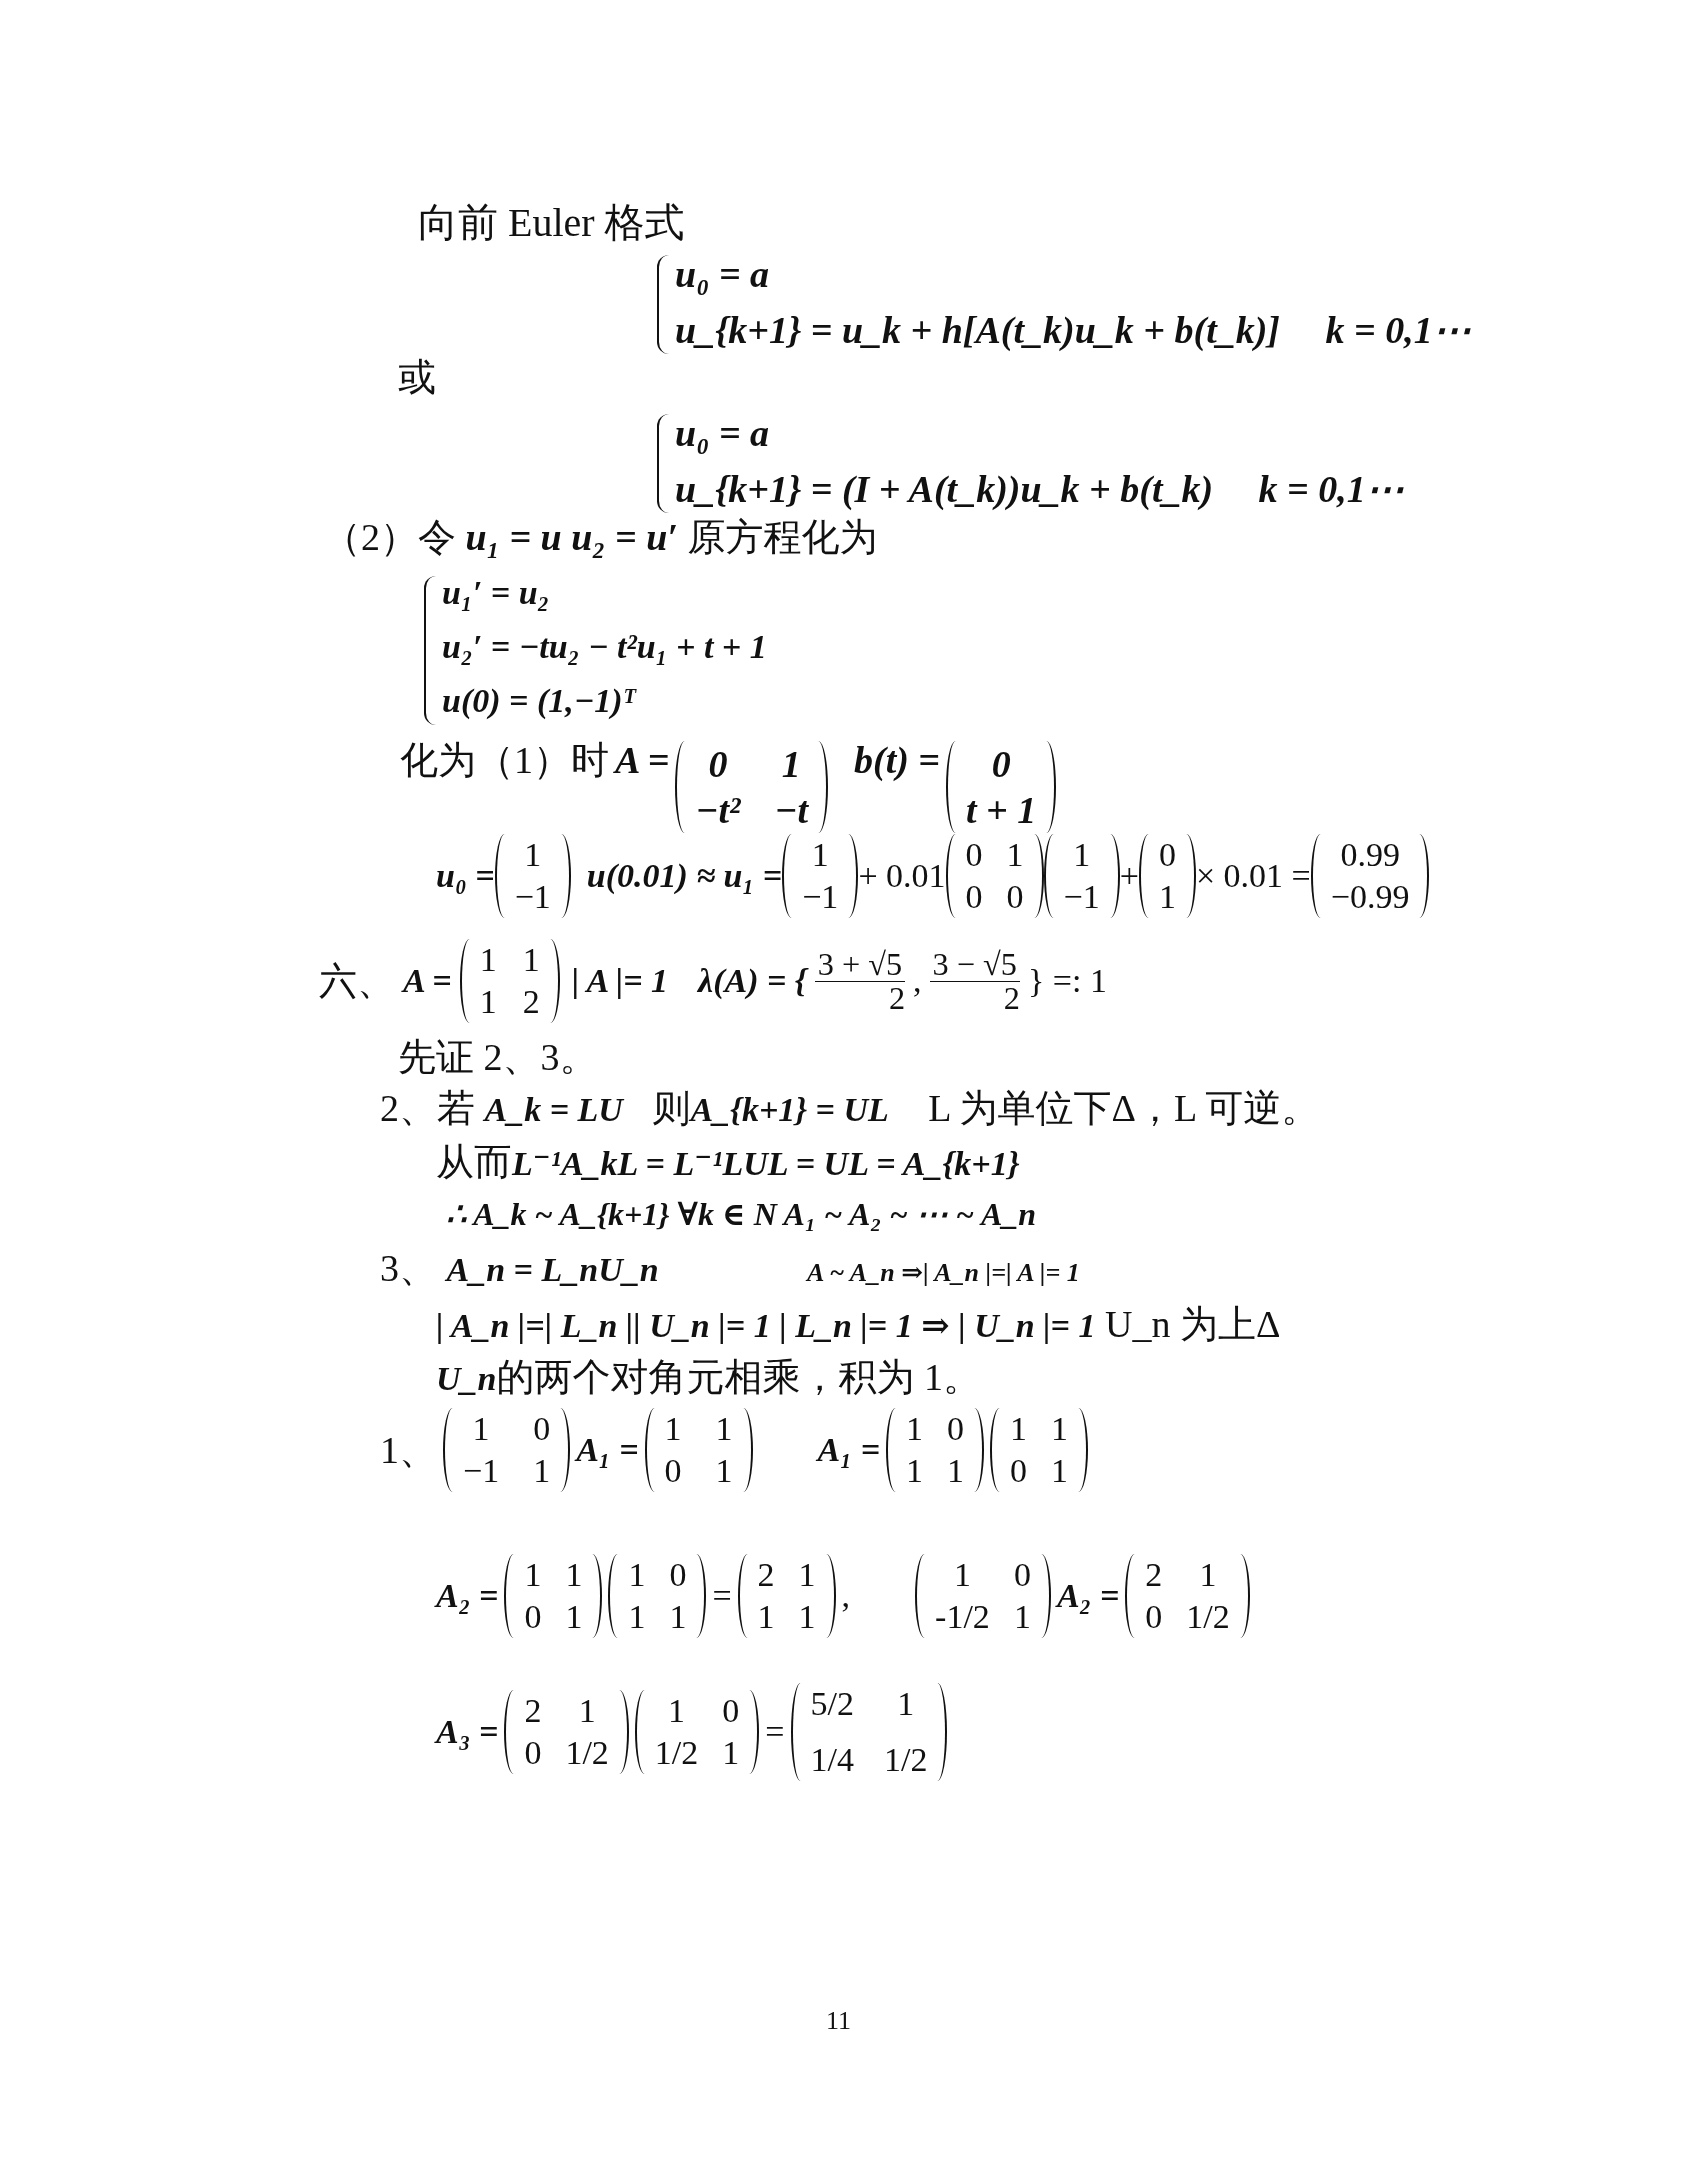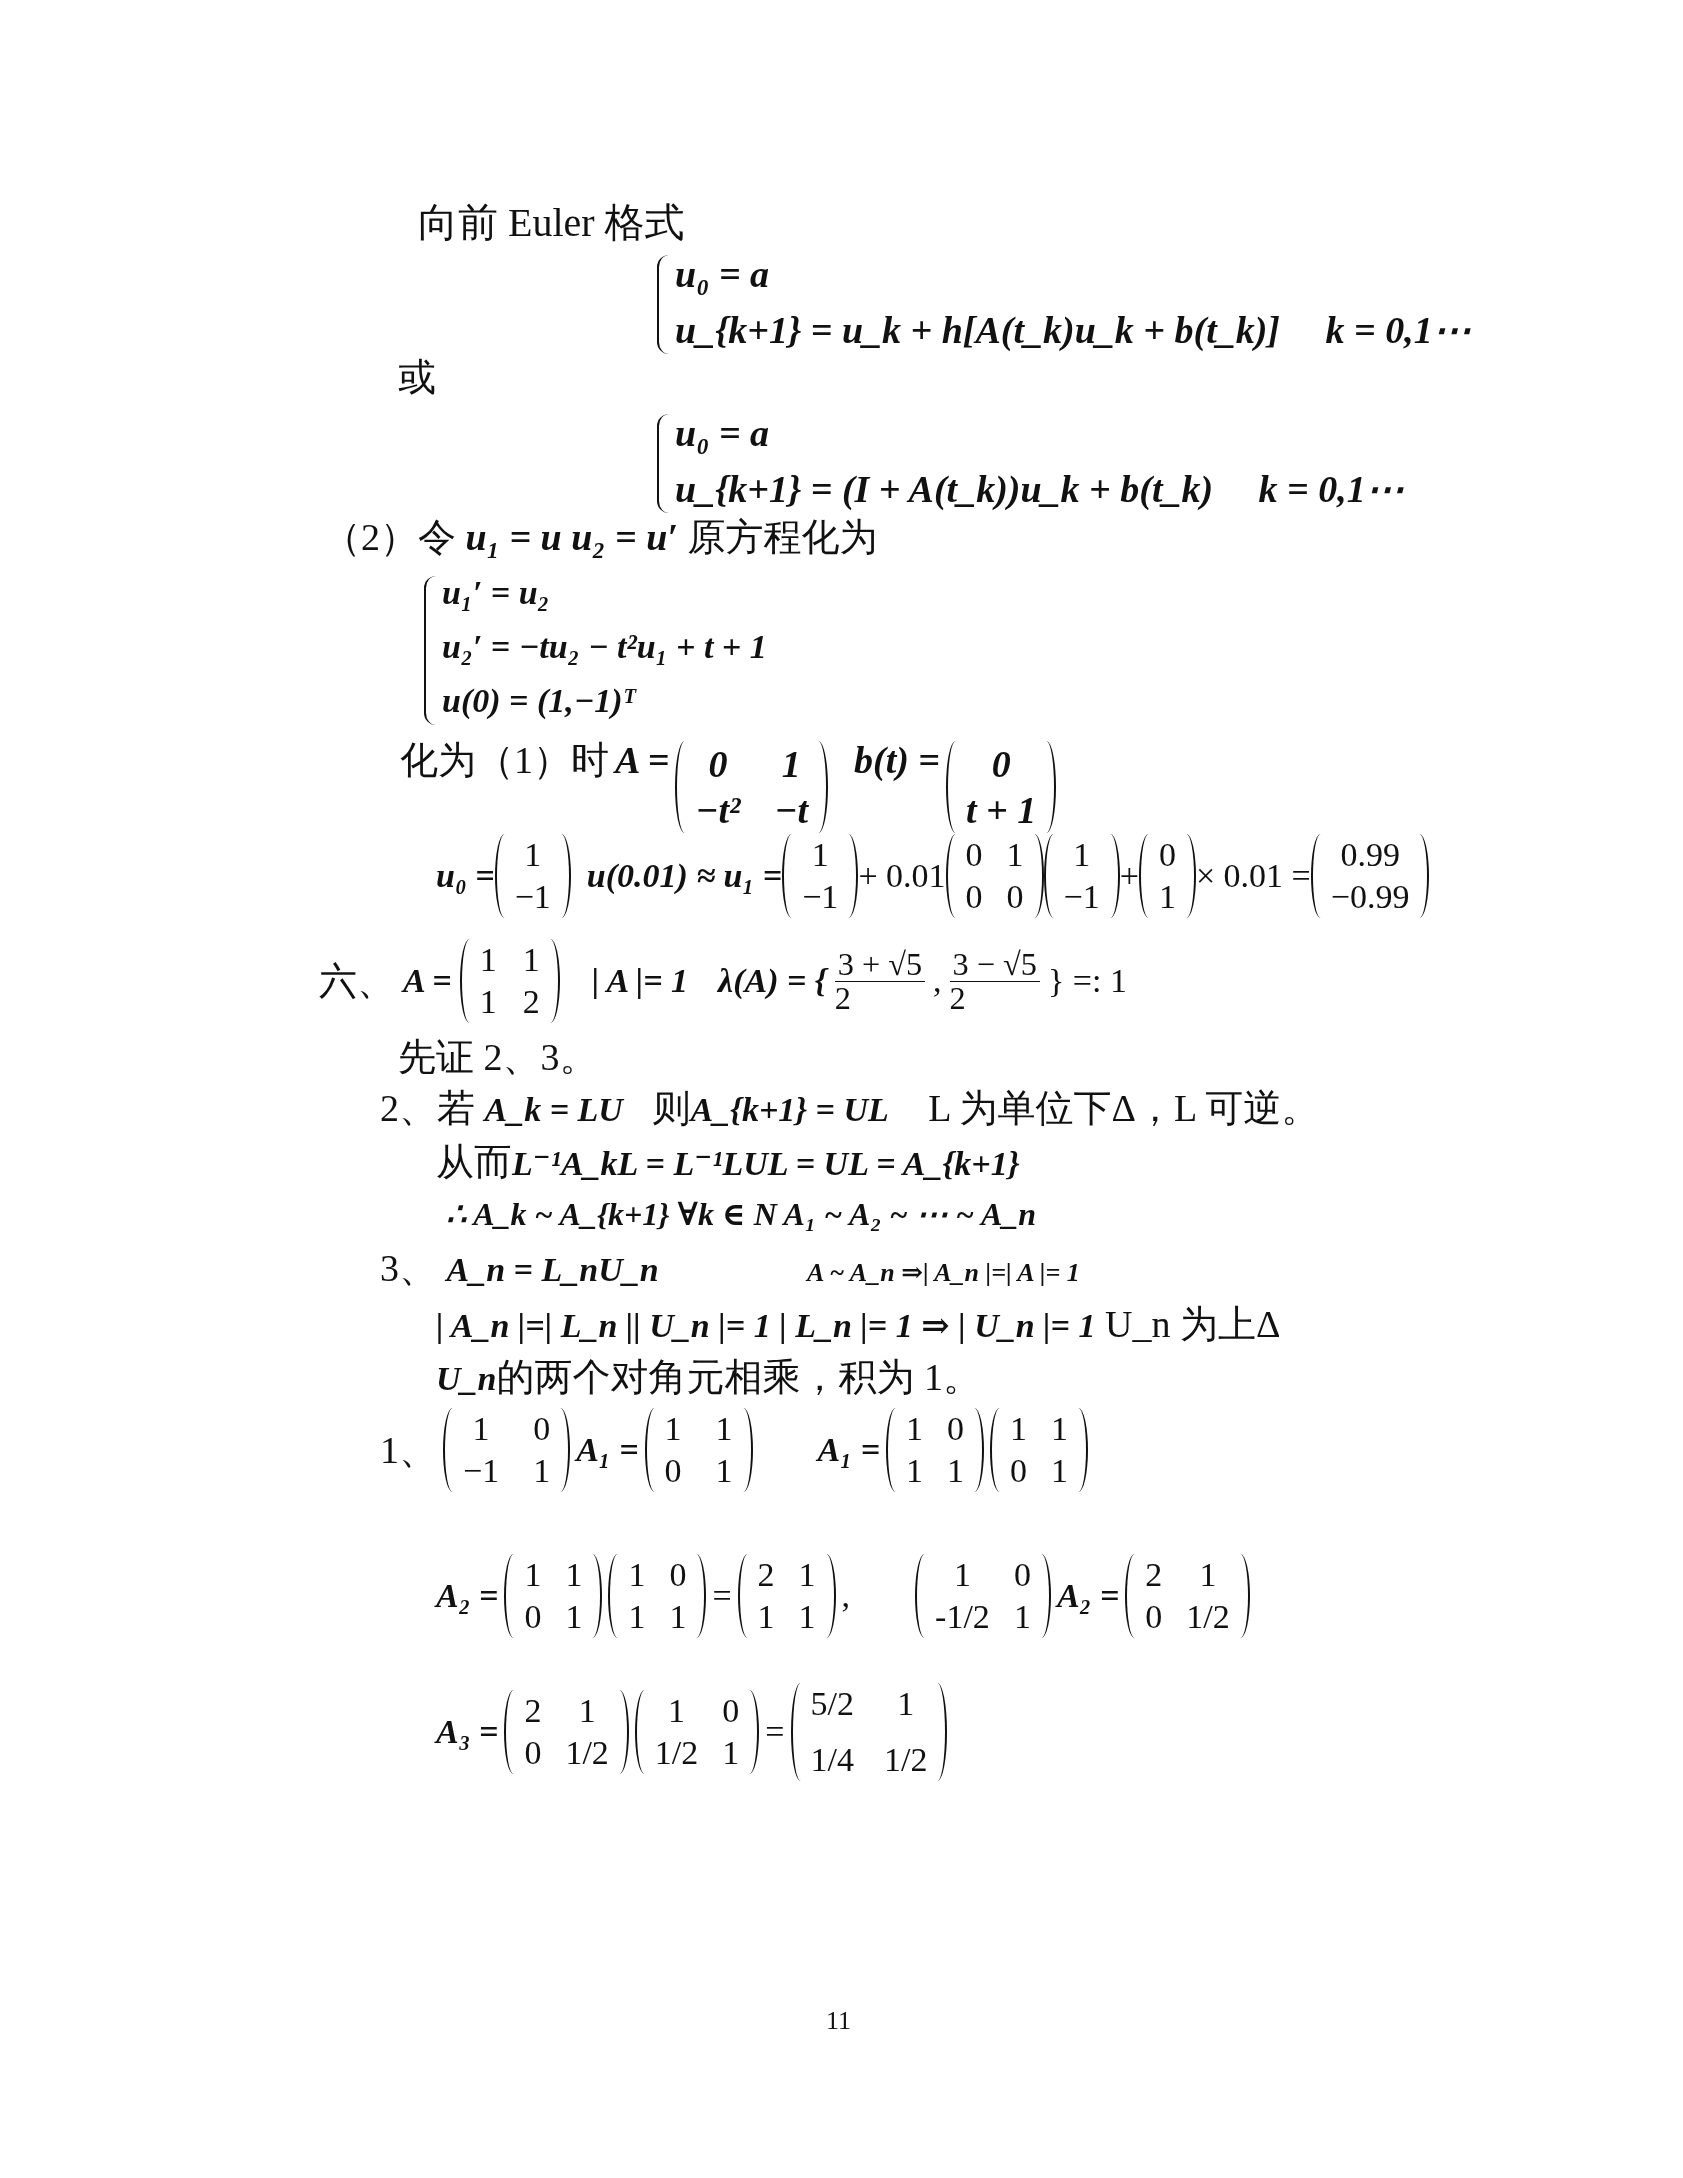--- a/index.html
+++ b/index.html
@@ -9,21 +9,21 @@
   .m { font-style:italic;font-weight:bold; }
   .sys { display:inline-flex; align-items:stretch; }
   .brace { font-size:1em; display:flex; align-items:center; margin-right:6px; }
   .brace span { display:inline-block; border-left:2px solid #111; border-radius:14px 0 0 14px; width:10px; height:100%; }
   .rows { display:flex; flex-direction:column; gap:18px; }
   .mat { display:inline-flex; align-items:center; vertical-align:middle; }
   .par { display:inline-block; width:14px; align-self:stretch; border:2.2px solid #111; }
   .par.l { border-right:none; border-top:none; border-bottom:none; border-radius:60% 0 0 60% / 50% 0 0 50%; }
   .par.rr { border-left:none; border-top:none; border-bottom:none; border-radius:0 60% 60% 0 / 0 50% 50% 0; }
   .grid { display:grid; column-gap:34px; row-gap:8px; padding:4px 4px; text-align:center; }
-  .frac { display:inline-flex; flex-direction:column; align-items:flex-start; vertical-align:middle; font-size:0.95em; }
+  .frac { display:inline-flex; flex-direction:column; align-items:flex-end; vertical-align:middle; font-size:0.95em; }
   .frac .n { border-bottom:1.5px solid #111; padding:0 3px; }
   .ttl { font-family:"DejaVu Sans","Liberation Sans",sans-serif; }
   .pg { position:absolute; left:826px; top:2006px; font-size:26px; }
 </style>
 </head>
 <body>
 
 <div class="ln ttl" style="left:418px;top:203px;font-size:40px;font-family:'Liberation Serif',serif;">向前 Euler 格式</div>
 
 <div class="ln" style="left:657px;top:255px;">
@@ -161,21 +161,21 @@
   <span class="mat">
       <span class="par l"></span>
       <span class="grid" style="grid-template-columns:auto auto;column-gap:26px;">
         <span>1</span>
         <span>1</span>
         <span>1</span>
         <span>2</span>
       </span>
       <span class="par rr"></span>
     </span>
-  <span class="m" style="margin-left:24px">| A |= 1</span>
+  <span class="m" style="margin-left:4px">| A |= 1</span>
   <span class="m" style="margin-left:22px">λ(A) = {</span>
   <span class="frac">
       <span class="n">3 + √5</span>
       <span>2</span>
     </span>
   <span>,</span>
   <span class="frac">
       <span class="n">3 − √5</span>
       <span>2</span>
     </span>

